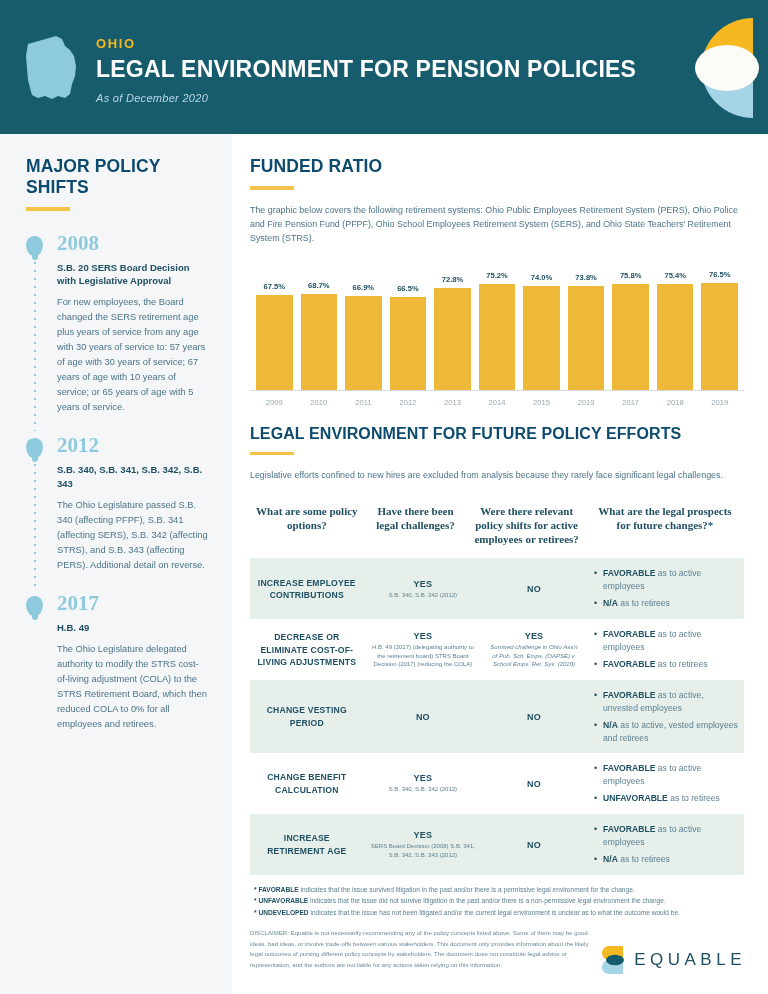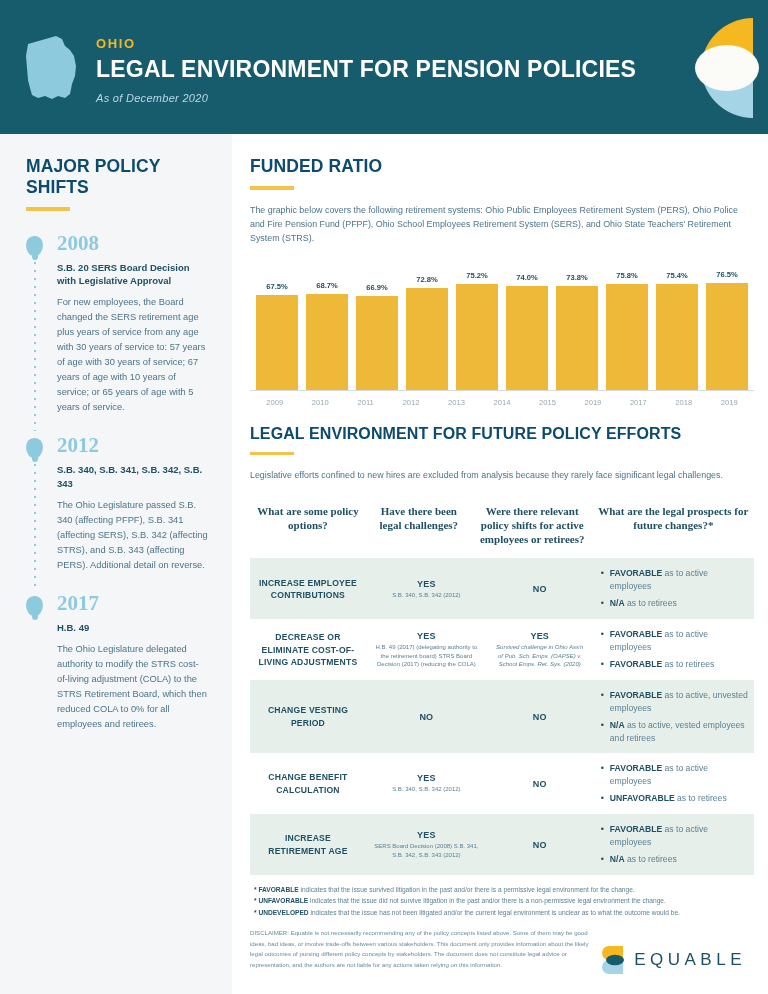--- a/index.html
+++ b/index.html
@@ -33,21 +33,21 @@
     margin-top: 11px; letter-spacing: 0.3px;
   }
   .header-logo { position: absolute; right: 0px; top: 0px; width: 103px; height: 134px; }
 
   
   .body-wrap { position: relative; display: flex; height: 860px; }
   .sidebar {
     width: 232px; background: #f4f6f7; flex: 0 0 232px;
     padding: 22px 24px 0 26px; position: relative;
   }
-  .main { flex: 1; padding: 22px 14px 0 18px; position: relative; }
+  .main { flex: 1; padding: 22px 24px 0 18px; position: relative; }
 
   
   .sec-title {
     color: #0c4a6e; font-size: 17.5px; font-weight: bold;
     letter-spacing: 0.1px;
   }
   .sec-title.small { font-size: 16px; }
   .rule { width: 44px; height: 3.5px; background: #f5c24a; margin: 9px 0 0 0; }
 
   
@@ -236,20 +236,24 @@
             </div>
             <div class="bar-col">
               <div class="bar-val">68.7%</div>
               <div class="bar-rect" style="height: 96.18px; background: rgb(238, 184, 56);"></div>
             </div>
             <div class="bar-col">
               <div class="bar-val">66.9%</div>
               <div class="bar-rect" style="height: 93.66px; background: rgb(238, 184, 56);"></div>
             </div>
             <div class="bar-col">
+              <div class="bar-val">66.5%</div>
+              <div class="bar-rect" style="height: 93.1px; background: rgb(238, 184, 56);"></div>
+            </div>
+            <div class="bar-col">
               <div class="bar-val">72.8%</div>
               <div class="bar-rect" style="height: 101.92px; background: rgb(238, 184, 56);"></div>
             </div>
             <div class="bar-col">
               <div class="bar-val">75.2%</div>
               <div class="bar-rect" style="height: 105.28px; background: rgb(238, 184, 56);"></div>
             </div>
             <div class="bar-col">
               <div class="bar-val">74.0%</div>
               <div class="bar-rect" style="height: 103.6px; background: rgb(238, 184, 56);"></div>

